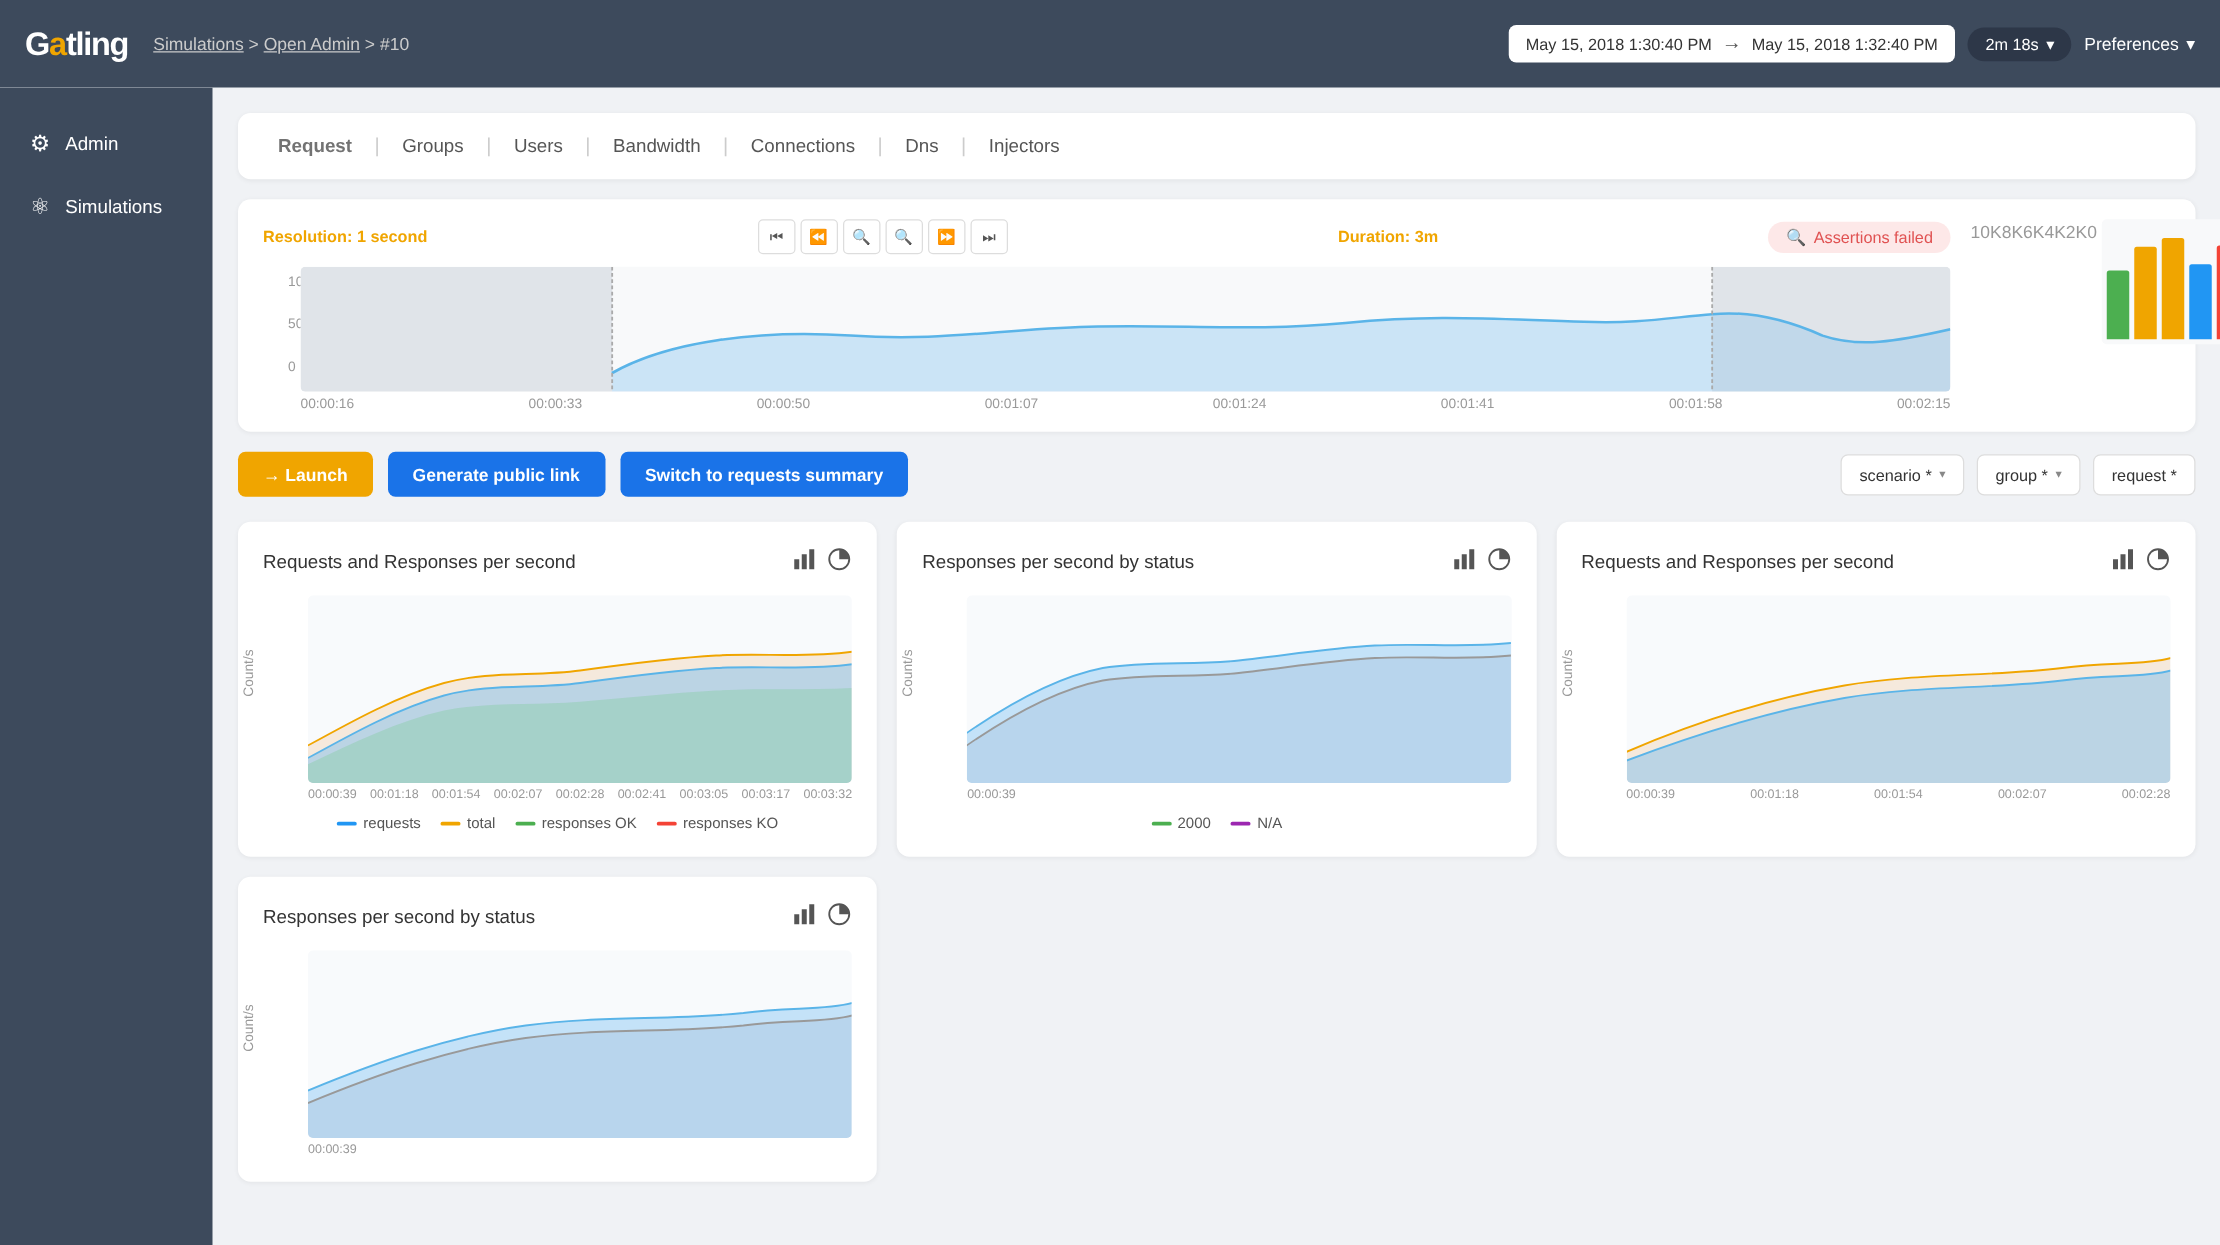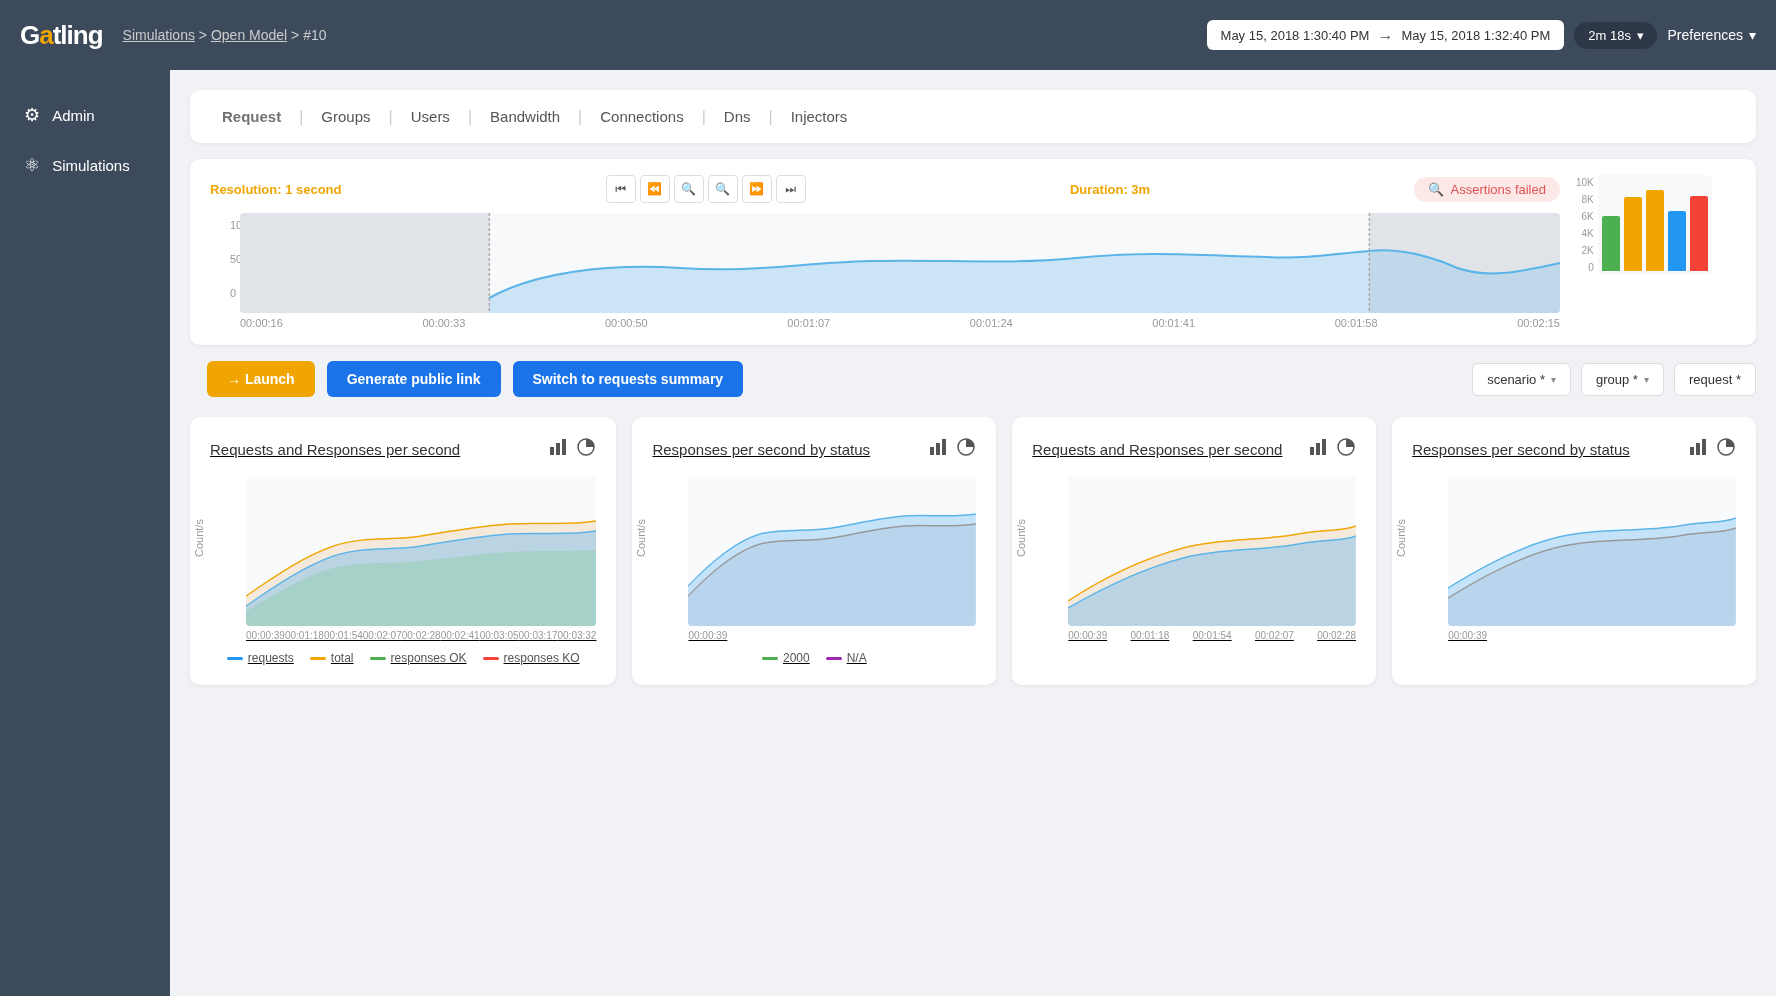--- a/index.html
+++ b/index.html
@@ -187,40 +187,39 @@
       display: flex;
       align-items: flex-end;
       gap: 4px;
       height: 100px;
       padding: 4px;
       background: #f8f9fa;
       border-radius: 4px;
     }
     .bar-y-labels {
       display: flex;
-      flex-direction: column;
+      flex-direction: row;
       justify-content: space-between;
-      font-size: 10px;
+      font-size: 14px;
       color: #999;
       height: 100px;
       padding: 2px 0;
       margin-right: 4px;
       text-align: right;
     }
     .bar-chart-wrapper { display: flex; }
     .bar { width: 18px; border-radius: 2px 2px 0 0; }
 
     
     .action-row {
       display: flex;
       align-items: center;
       gap: 12px;
       margin-bottom: 20px;
       flex-wrap: wrap;
-      margin-left: 17px;
     }
     .btn-launch {
       background: #f0a500;
       color: white;
       border: none;
       border-radius: 6px;
       padding: 10px 20px;
       font-size: 14px;
       font-weight: 600;
       cursor: pointer;
@@ -249,23 +248,22 @@
       display: flex;
       align-items: center;
       gap: 6px;
       color: #333;
     }
     .filter-dropdown span.chevron { color: #888; font-size: 10px; }
 
     
     .charts-grid {
       display: grid;
-      grid-template-columns: 1fr 1fr 1fr 1fr;
+      grid-template-columns: 1fr 1fr 1fr;
       gap: 16px;
-      text-decoration: underline;
     }
     .chart-card {
       background: white;
       border-radius: 10px;
       padding: 20px;
       box-shadow: 0 1px 4px rgba(0,0,0,0.06);
     }
     .chart-header {
       display: flex;
       align-items: center;
@@ -326,21 +324,21 @@
   </style>
 </head>
 <body>
 
 <div class="header">
   <div class="header-left">
     <div class="logo">G<span>a</span>tling</div>
     <div class="breadcrumb">
       <a>Simulations</a>
       <span> &gt; </span>
-      <a>Open Model</a>
+      <a>Open Admin</a>
       <span> &gt; </span>
       <span>#10</span>
     </div>
   </div>
   <div class="header-right">
     <div class="time-range">
       <span>May 15, 2018 1:30:40 PM</span>
       <span class="arrow-icon">→</span>
       <span>May 15, 2018 1:32:40 PM</span>
     </div>

